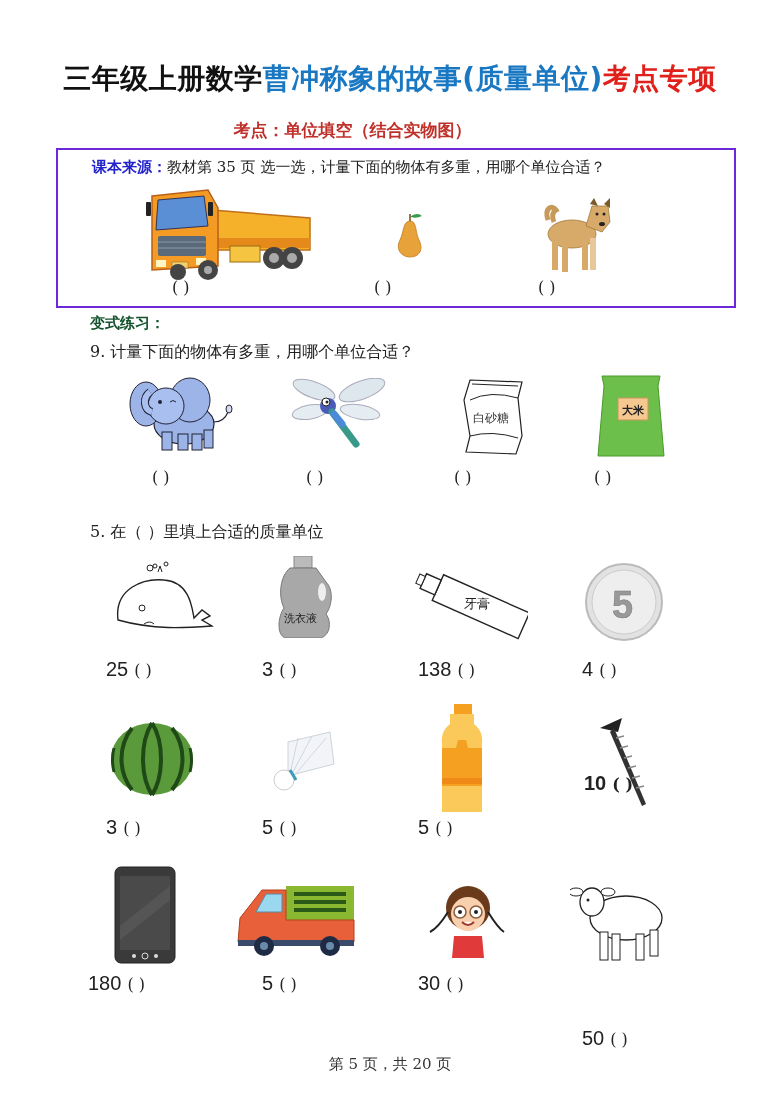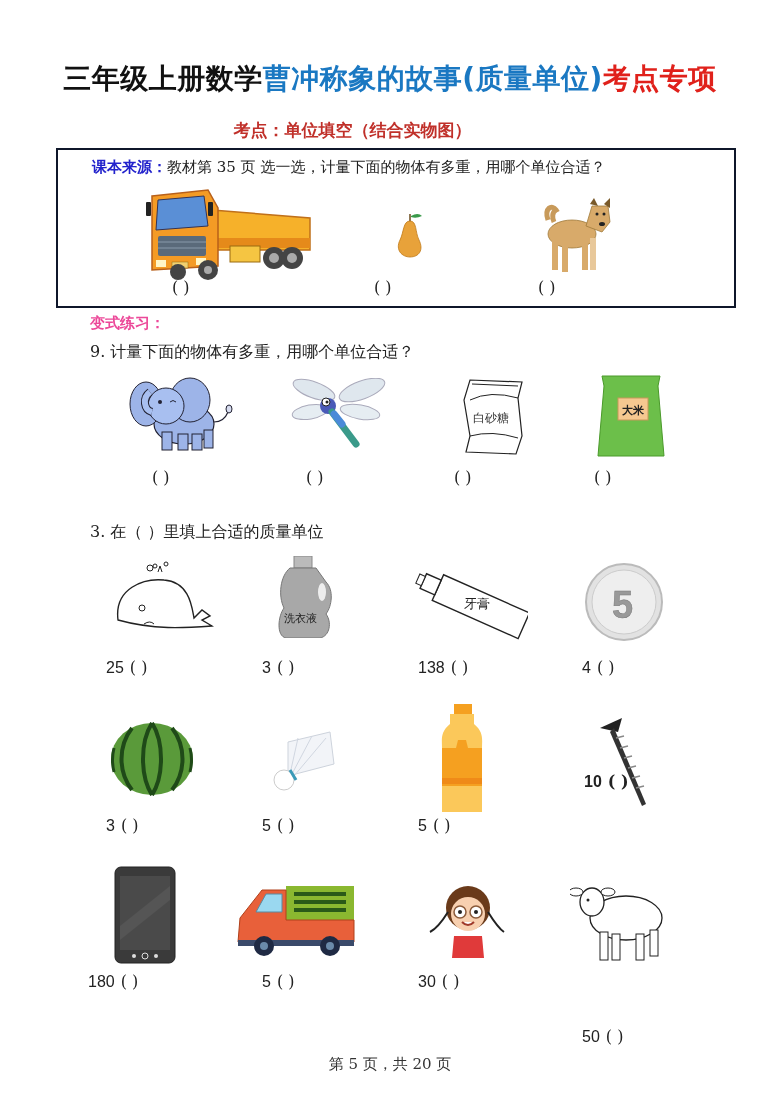--- a/index.html
+++ b/index.html
@@ -6,28 +6,28 @@
   html, body { width: 780px; height: 1103px; background: #fff; overflow: hidden; }
   body { position: relative; font-family: "DejaVu Sans", "Liberation Sans", sans-serif; color: #222; }
 
   .title { position: absolute; left: 0; top: 60px; width: 780px; text-align: center; font-size: 28px; font-weight: bold; letter-spacing: 0.5px; white-space: nowrap; }
   .title .t-black { color: #111; }
   .title .t-blue { color: #1a78c2; }
   .title .t-red { color: #e0211b; }
 
   .subtitle { position: absolute; left: 0; top: 119px; width: 705px; text-align: center; font-family: "DejaVu Serif", serif; font-size: 17px; font-weight: bold; color: #c0302a; }
 
-  .source-box { position: absolute; left: 56px; top: 148px; width: 680px; height: 160px; border: 2px solid #0f172a; }
+  .source-box { position: absolute; left: 56px; top: 148px; width: 680px; height: 160px; border: 2px solid #6d28d9; }
   .source-line { position: absolute; left: 34px; top: 8px; font-family: "DejaVu Serif", serif; font-size: 15px; color: #222; white-space: nowrap; }
   .source-line .src-label { color: #2222cc; font-weight: bold; }
 
   .paren { position: absolute; font-family: "DejaVu Serif", serif; font-size: 16px; color: #222; white-space: nowrap; }
-  .paren .num { font-family: "Liberation Sans", sans-serif; font-size: 16px; margin-right: 6px; }
-
-  .section-label { position: absolute; left: 90px; top: 314px; font-family: "DejaVu Serif", serif; font-size: 15px; font-weight: bold; color: #ec4899; text-align: right; }
+  .paren .num { font-family: "Liberation Sans", sans-serif; font-size: 20px; margin-right: 6px; }
+
+  .section-label { position: absolute; left: 90px; top: 314px; font-family: "DejaVu Serif", serif; font-size: 15px; font-weight: bold; color: #14532d; text-align: right; }
   .q-text { position: absolute; font-family: "DejaVu Serif", serif; font-size: 16px; color: #222; white-space: nowrap; }
 
   .footer { position: absolute; left: 0; top: 1055px; width: 780px; text-align: center; font-family: "DejaVu Serif", serif; font-size: 15px; color: #333; }
 
   svg { display: block; }
   .pic { position: absolute; }
 </style>
 </head>
 <body>
 
@@ -150,21 +150,21 @@
     <rect x="22" y="24" width="30" height="22" fill="#f5c890" stroke="#c8985a"></rect>
     <text x="26" y="40" font-family="DejaVu Sans, sans-serif" font-size="11" font-weight="bold" fill="#222">大米</text>
   </svg>
 </div>
 
 <div class="paren" style="left:152px; top:468px;">(        )</div>
 <div class="paren" style="left:306px; top:468px;">(        )</div>
 <div class="paren" style="left:454px; top:468px;">(        )</div>
 <div class="paren" style="left:594px; top:468px;">(        )</div>
 
-<div class="q-text" style="left:90px; top:522px;">3. 在（      ）里填上合适的质量单位</div>
+<div class="q-text" style="left:90px; top:522px;">5. 在（      ）里填上合适的质量单位</div>
 
 <div class="pic" style="left:114px; top:560px;">
   <svg width="100" height="74" viewBox="0 0 100 74">
     <circle cx="36" cy="8" r="3" fill="none" stroke="#222"></circle>
       <circle cx="41" cy="6" r="2" fill="none" stroke="#222"></circle>
       <path d="M44,12 l2,-6 l2,6" stroke="#222" fill="none"></path>
       <circle cx="52" cy="4" r="2" fill="none" stroke="#222"></circle>
     <path d="M4,60 C0,28 30,18 50,20 C76,22 78,48 80,58 L88,50 L96,56 L88,60 L98,66 C70,68 40,70 4,60 Z" fill="#fff" stroke="#222" stroke-width="1.4"></path>
     <circle cx="28" cy="48" r="3" fill="none" stroke="#222"></circle>
     <path d="M30,64 q6,-4 10,0" stroke="#222" fill="none"></path>

